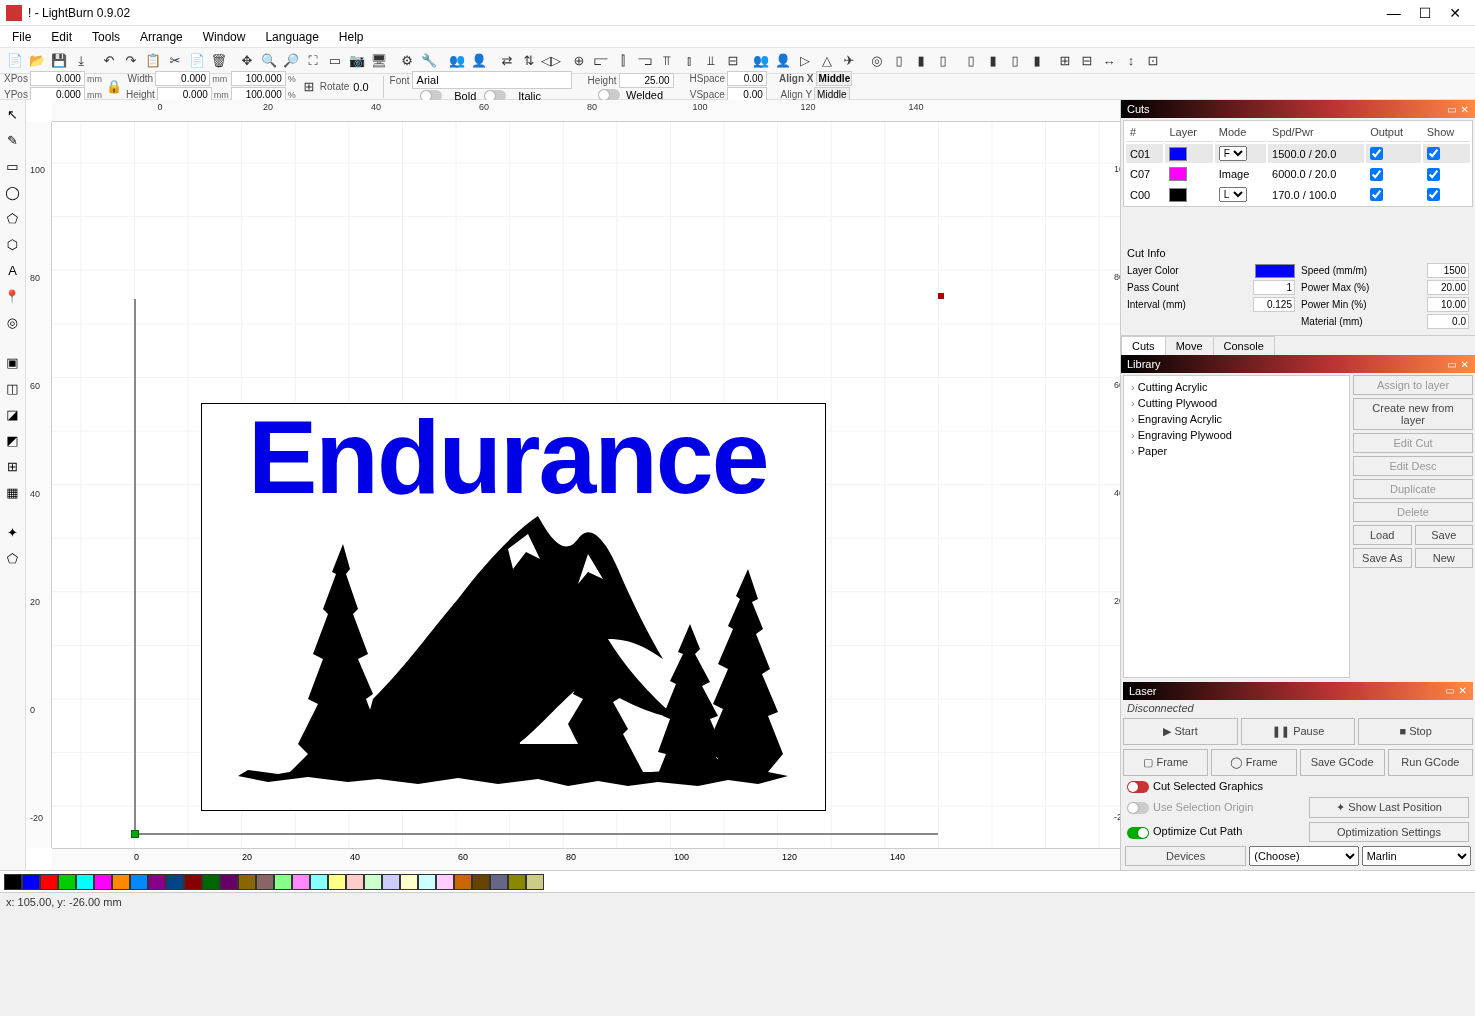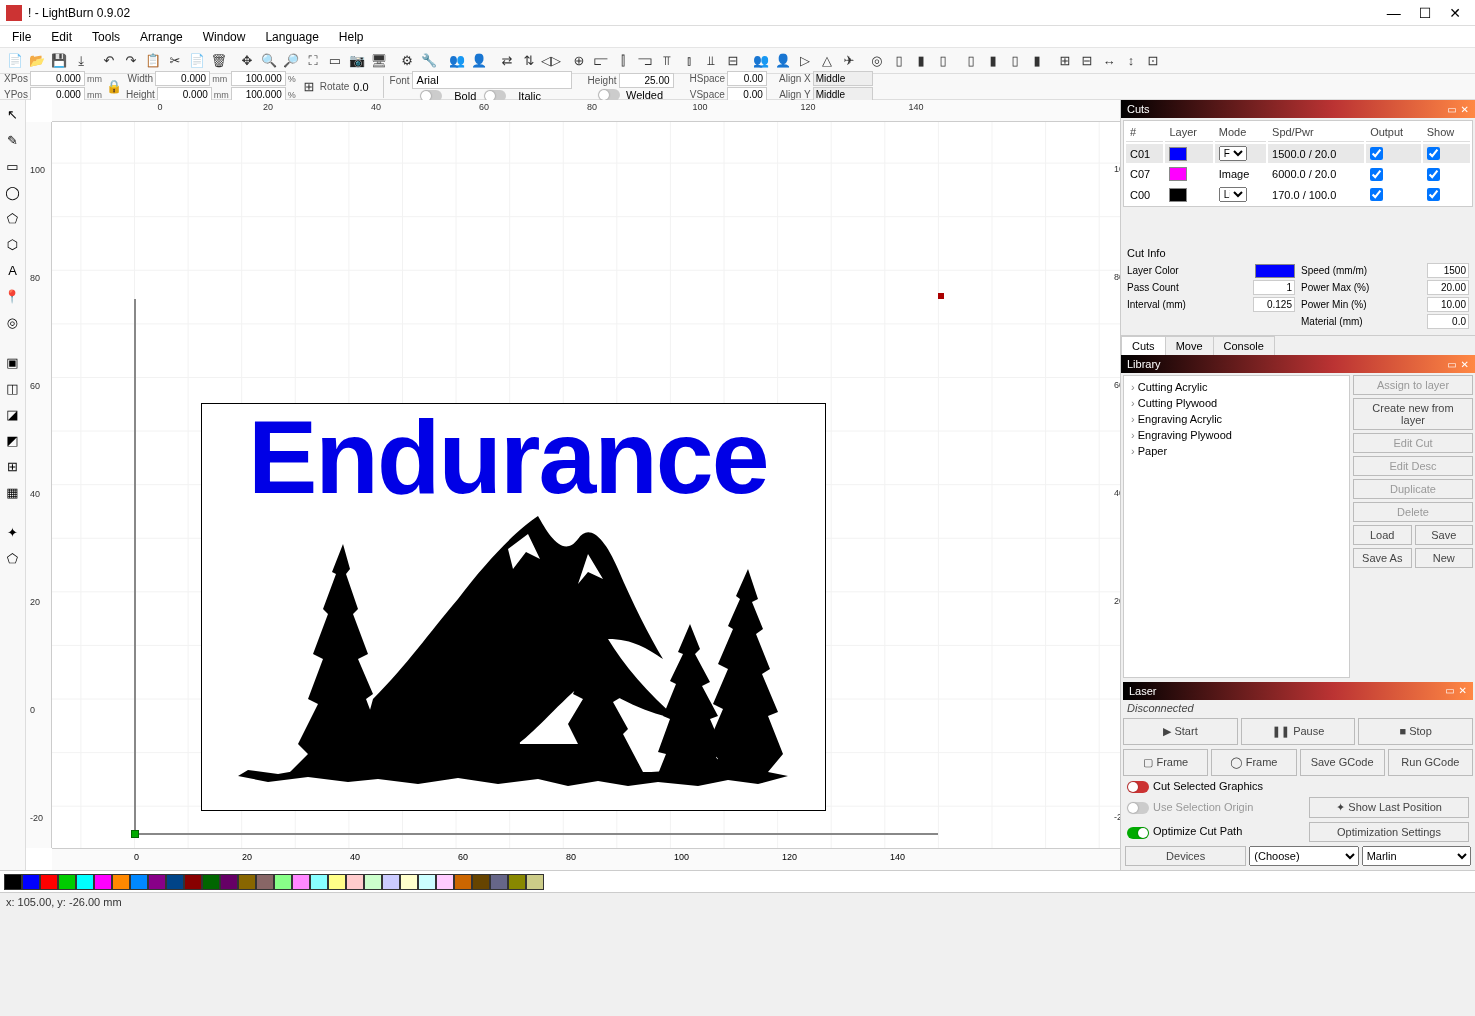--- a/index.html
+++ b/index.html
@@ -11,21 +11,21 @@
 .menubar { height: 22px; background: #fff; display: flex; align-items: center; padding: 0 4px; gap: 4px; border-bottom: 1px solid #e5e5e5; }
 .menubar span { padding: 2px 8px; font-size: 12px; }
 .toolbar1, .toolbar2 { height: 26px; background: #f8f8f8; display: flex; align-items: center; padding: 0 4px; border-bottom: 1px solid #ddd; font-size: 11px; }
 .tb-icon { width: 22px; height: 22px; display: inline-flex; align-items: center; justify-content: center; font-size: 13px; color: #333; cursor: pointer; }
 .tb-sep { width: 6px; }
 .toolbar2 .group { display: flex; align-items: center; gap: 4px; margin-right: 8px; }
 .toolbar2 label { color: #555; font-size: 10px; }
 .spin { width: 55px; border: 1px solid #ccc; background: #fff; padding: 1px 3px; text-align: right; font-size: 10px; display: inline-block; }
 .spin-unit { font-size: 9px; color: #666; }
 .font-sel { width: 160px; border: 1px solid #ccc; background: #fff; padding: 2px 4px; font-size: 11px; }
-.align-sel { width: 60px; border: 1px solid #ccc; background: #eee; padding: 1px 2px; font-size: 10px; }
+.align-sel { width: 36px; border: 1px solid #ccc; background: #eee; padding: 1px 2px; font-size: 10px; }
 .main-area { display: flex; height: 770px; }
 .left-tools { width: 26px; background: #f8f8f8; border-right: 1px solid #ddd; display: flex; flex-direction: column; align-items: center; padding-top: 4px; gap: 6px; }
 .lt-icon { width: 20px; height: 20px; display: flex; align-items: center; justify-content: center; font-size: 13px; cursor: pointer; }
 .canvas-area { flex: 1; background: #fff; position: relative; overflow: hidden; }
 .ruler-h { position: absolute; top: 0; left: 26px; right: 0; height: 22px; border-bottom: 1px solid #ccc; background: #fafafa; }
 .ruler-h span { position: absolute; top: 2px; font-size: 9px; color: #333; transform: translateX(-50%); }
 .ruler-v { position: absolute; top: 22px; left: 0; width: 26px; bottom: 22px; border-right: 1px solid #ccc; background: #fafafa; }
 .ruler-v span { position: absolute; left: 4px; font-size: 9px; color: #333; transform: translateY(-50%); }
 .design { position: absolute; left: 26px; top: 22px; right: 0; bottom: 22px; background: #fff; background-image: linear-gradient(#f2f2f2 1px, transparent 1px), linear-gradient(90deg, #f2f2f2 1px, transparent 1px); background-size: 53.6px 53.6px; background-position: 82px -13px; }
 .workbox { position: absolute; left: 82px; bottom: 13px; width: 804px; height: 536px; border: 2px solid #888; border-top: none; border-right: none; }
@@ -234,21 +234,21 @@
     <div style="display:flex; align-items:center; gap:2px;">
       <label>HSpace</label>
       <span class="spin" style="width:40px;">0.00</span>
     </div>
     <div style="display:flex; align-items:center; gap:2px;">
       <label>VSpace</label>
       <span class="spin" style="width:40px;">0.00</span>
     </div>
   </div>
   <div class="group" style="flex-direction:column; gap:1px; margin-left:4px;">
-    <div style="display:flex; align-items:center; gap:2px;">
+    <div style="display:flex; align-items:center; gap:2px;font-weight:bold;">
       <label>Align X</label>
       <span class="align-sel">Middle</span>
     </div>
     <div style="display:flex; align-items:center; gap:2px;">
       <label>Align Y</label>
       <span class="align-sel">Middle</span>
     </div>
   </div>
 </div>
 

